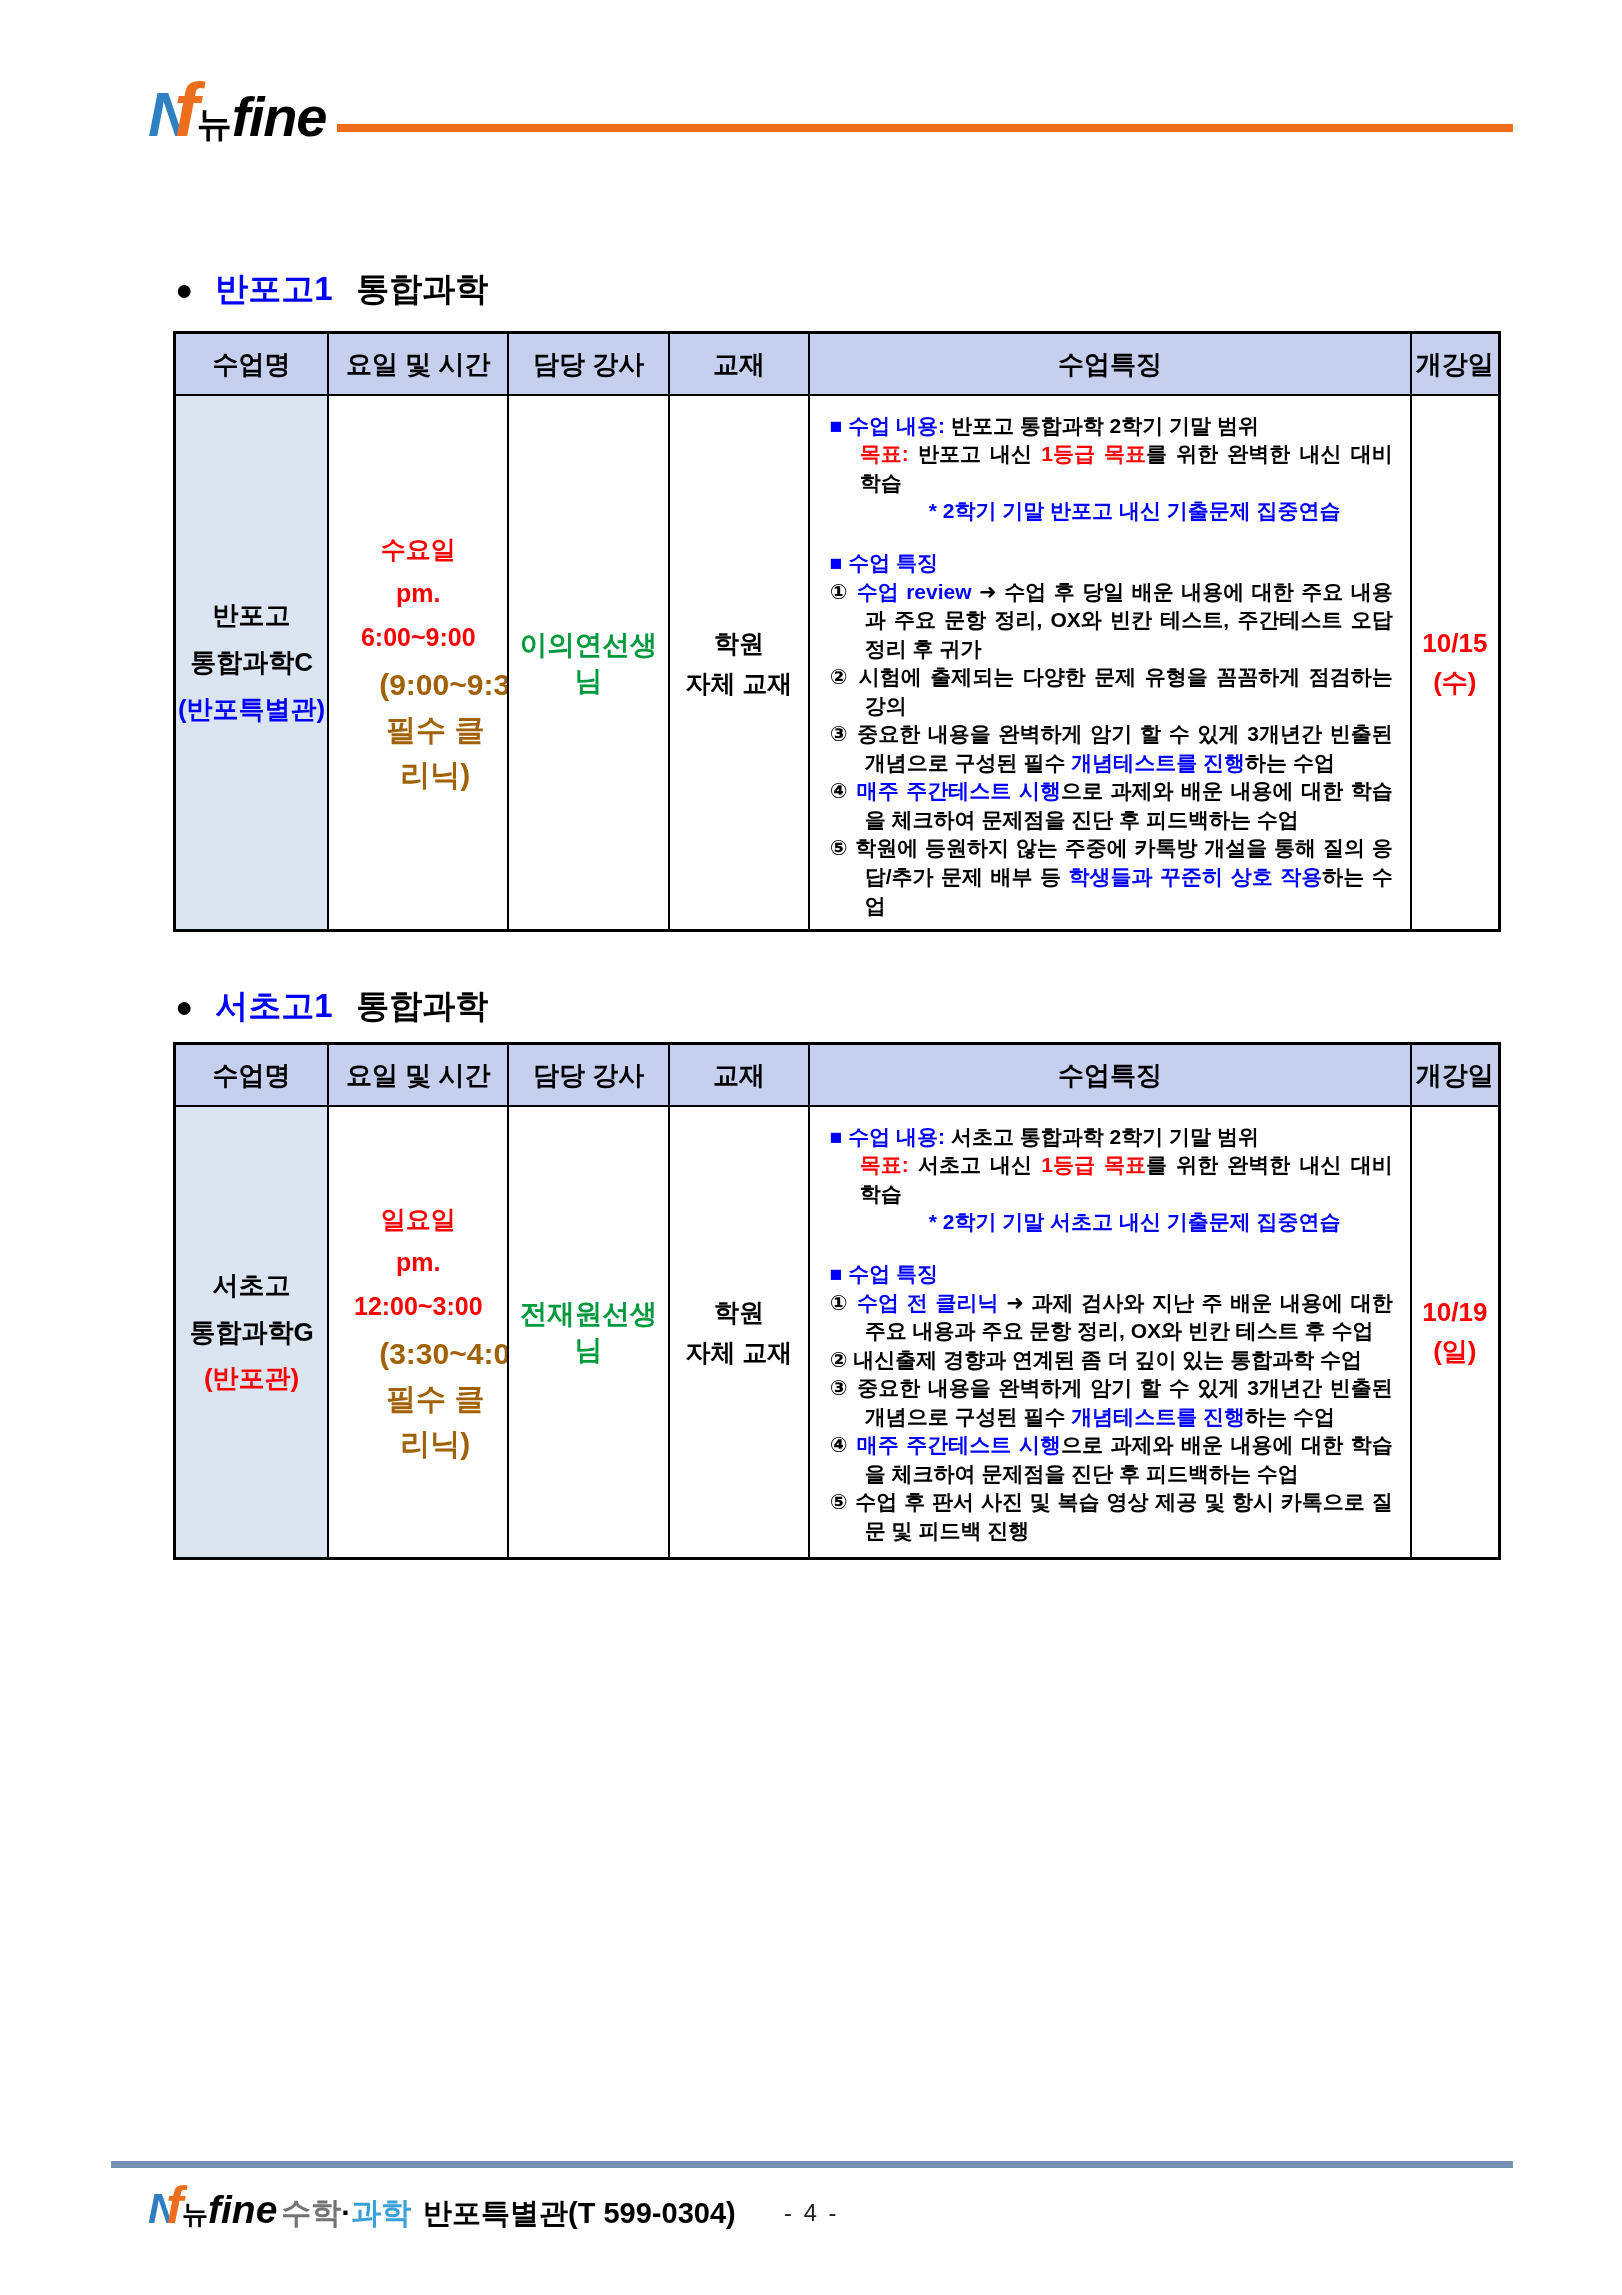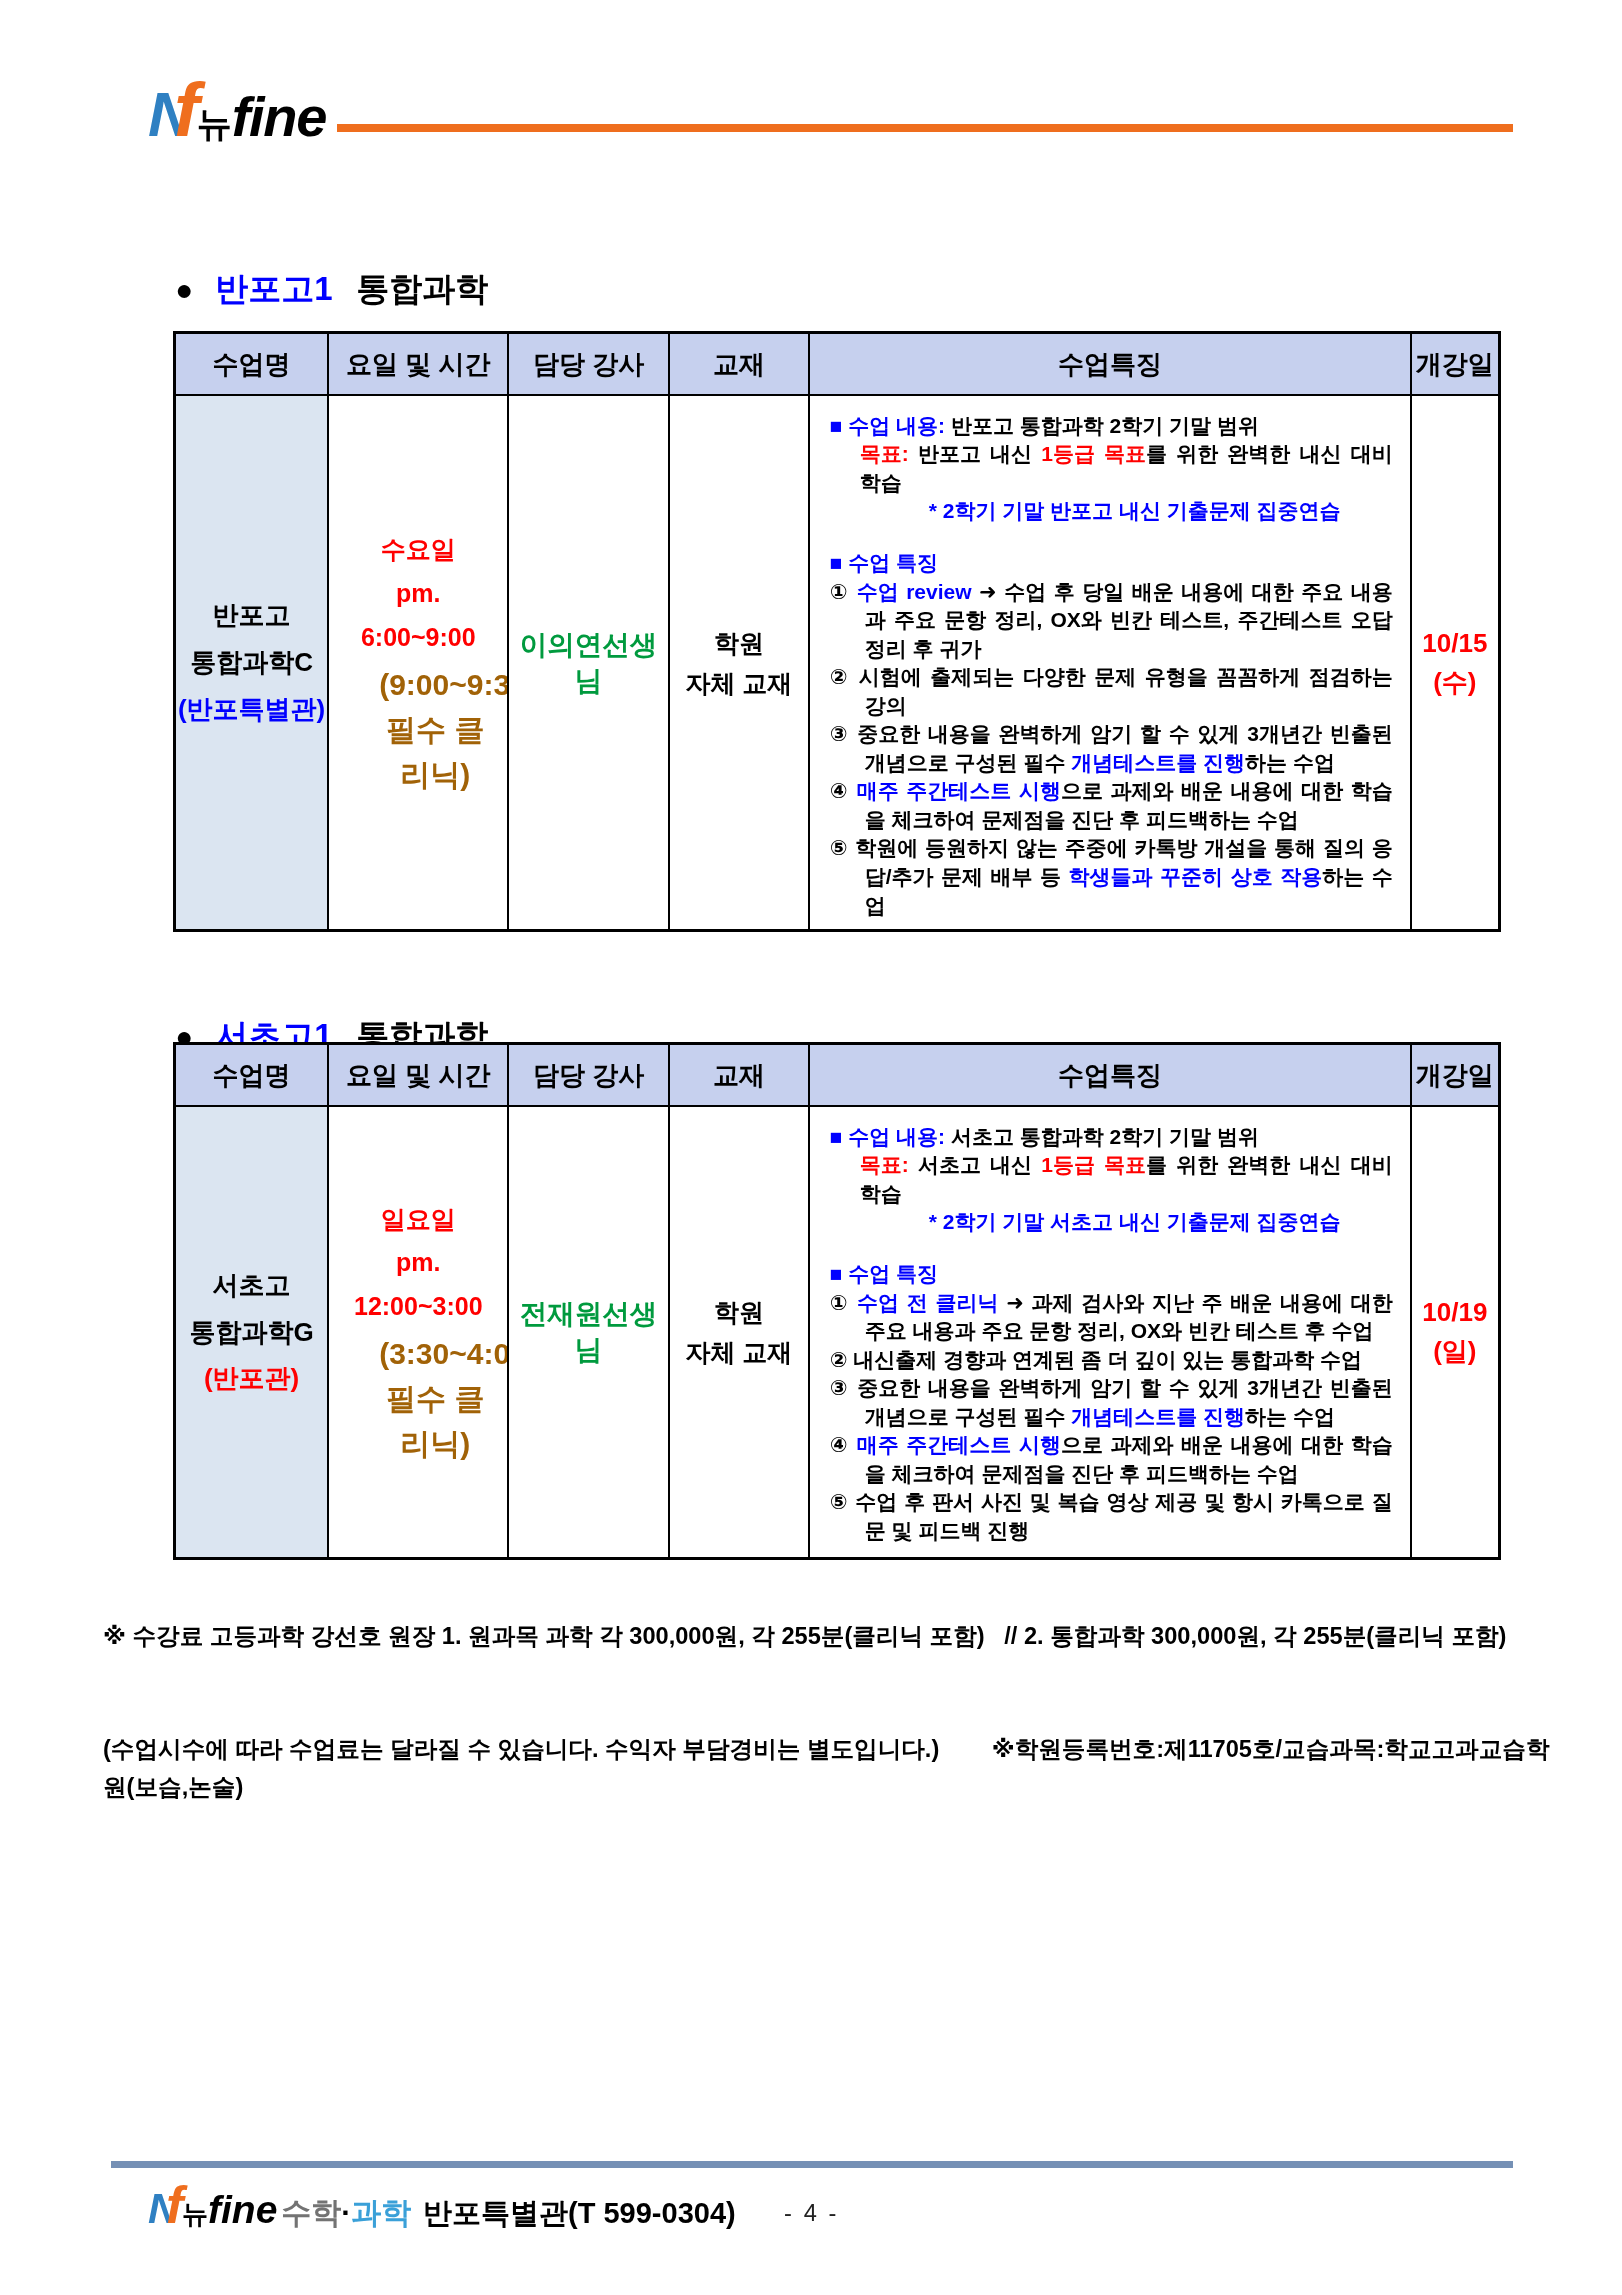--- a/index.html
+++ b/index.html
@@ -17,21 +17,21 @@
   .logo-fine{font-size:56px;font-weight:800;font-style:italic;letter-spacing:-1.3px;}
   .brand-rule{flex:1;height:7.9px;background:#ef6e1e;margin-left:10.5px;margin-bottom:15.7px;}
 
   .doc-title{position:absolute;left:154px;top:151px;font-size:41px;font-weight:800;letter-spacing:2px;}
 
   
   .sec-head{position:absolute;left:175px;font-size:33px;font-weight:800;white-space:nowrap;}
   .sec-head .bullet{font-size:30px;margin-right:13px;}
   .sec-school{color:#0000ff;margin-right:14.4px;}
   #sec-head-1{top:267px;}
-  #sec-head-2{top:1014px;}
+  #sec-head-2{top:984px;}
 
   
   .tbl{position:absolute;left:173px;width:1328px;border-collapse:collapse;table-layout:fixed;border:3.3px solid #000;}
   #tbl-1{top:331px;}
   #tbl-2{top:1042px;}
   .tbl th{background:#c6d0ee;border:2px solid #000;font-size:26px;font-weight:800;height:60px;padding:0;}
   .tbl td{border:2px solid #000;padding:0;overflow:hidden;}
   #tbl-1 tbody td{height:419px;}
   #tbl-2 tbody td{height:425px;}
 
@@ -201,24 +201,20 @@
             <div class="f-line f-num"><span>⑤ 수업 후 판서 사진 및 복습 영상 제공 및 항시 카톡으로 질문 및 피드백 진행</span></div>
           </td>
         <td class="start">
           <div>10/19</div>
           <div>(일)</div>
         </td>
       </tr>
     </tbody>
   </table>
 
-  <div class="notes">
-    <div>※ 수강료 고등과학 강선호 원장 1. 원과목 과학 각 300,000원, 각 255분(클리닉 포함)   // 2. 통합과학 300,000원, 각 255분(클리닉 포함)</div>
-    <div>(수업시수에 따라 수업료는 달라질 수 있습니다. 수익자 부담경비는 별도입니다.)        ※학원등록번호:제11705호/교습과목:학교고과교습학원(보습,논술)</div>
-  </div>
 
   <div class="footer-rule"></div>
   <div class="footer">
     <span class="fl-n">N</span>
     <span class="fl-f">f</span>
     <span class="fl-nyu">뉴</span>
     <span class="fl-fine">fine</span>
     <span class="fl-math">수학</span>
     <span class="fl-dot">·</span>
     <span class="fl-sci">과학</span>

